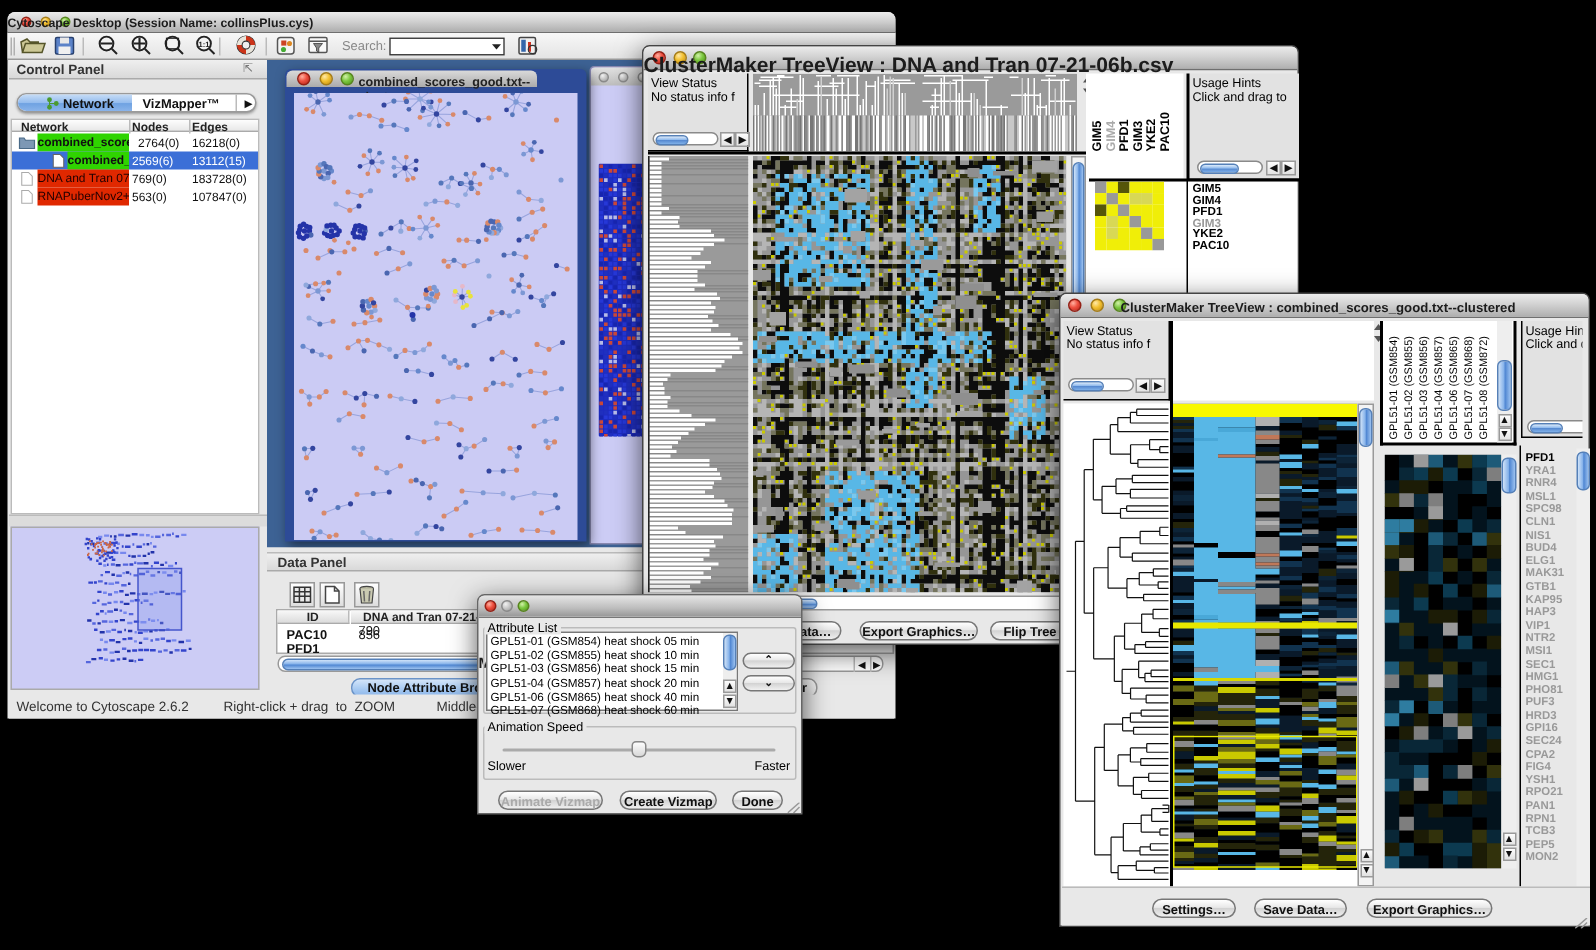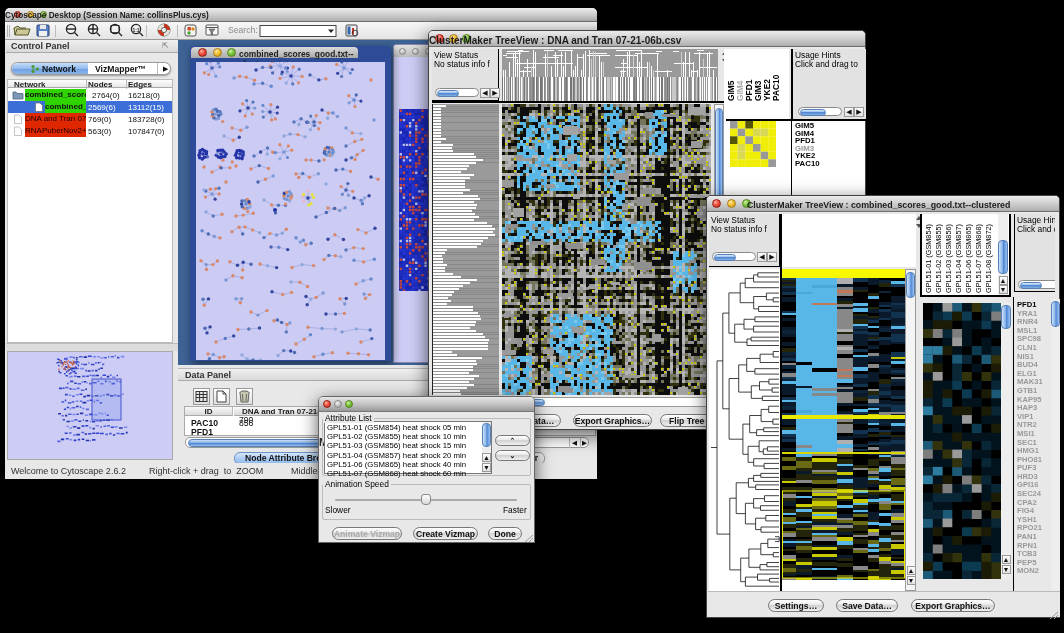--- a/index.html
+++ b/index.html
@@ -705,21 +705,21 @@
     <span class="abs" style="left:143px; top:3px; font-size:9px; color:#333;">Right-click + drag&nbsp; to&nbsp; ZOOM</span>
     <span class="abs" style="left:285px; top:3px; font-size:9px; color:#333;">Middle-click + drag to PAN</span>
   </div>
 </div>
 
 <div class="win" style="left:428px; top:30px; width:438px; height:400px; border:1px solid #444; border-radius:5px 5px 0 0;">
   <div class="tbar" style="height:16px; border-radius:4px 4px 0 0;">
     <div class="tl red" style="left:6px; top:3px; width:9px; height:9px;"></div>
     <div class="tl yel" style="left:20px; top:3px; width:9px; height:9px;"></div>
     <div class="tl grn" style="left:33px; top:3px; width:9px; height:9px;"></div>
-    <div class="ttxt" style="top:3.5px; font-size:10px;">ClusterMaker TreeView : DNA and Tran 07-21-06b.csv</div>
+    <div class="ttxt" style="top:3.5px; font-size:14px;">ClusterMaker TreeView : DNA and Tran 07-21-06b.csv</div>
   </div>
 
 <div class="abs" style="left:3px; top:18px; width:67px; height:52px; background:#e2e2e2; border-right:1px solid #000; border-bottom:1px solid #000;">
   <span class="abs" style="left:2px; top:1px; font-size:8.4px; color:#000;">View Status</span>
   <span class="abs" style="left:2px; top:10px; font-size:8.4px; color:#000;">No status info f</span>
   <div class="slider" style="left:3px; top:39px; width:44px; height:9px;">
     <div class="sthumb" style="left:1px; top:0.5px; width:22px; height:7px;"></div>
   </div>
   <div class="sarr" style="left:48px; top:39px; width:10px; height:10px;">◀</div>
   <div class="sarr" style="left:58px; top:39px; width:10px; height:10px;">▶</div>

